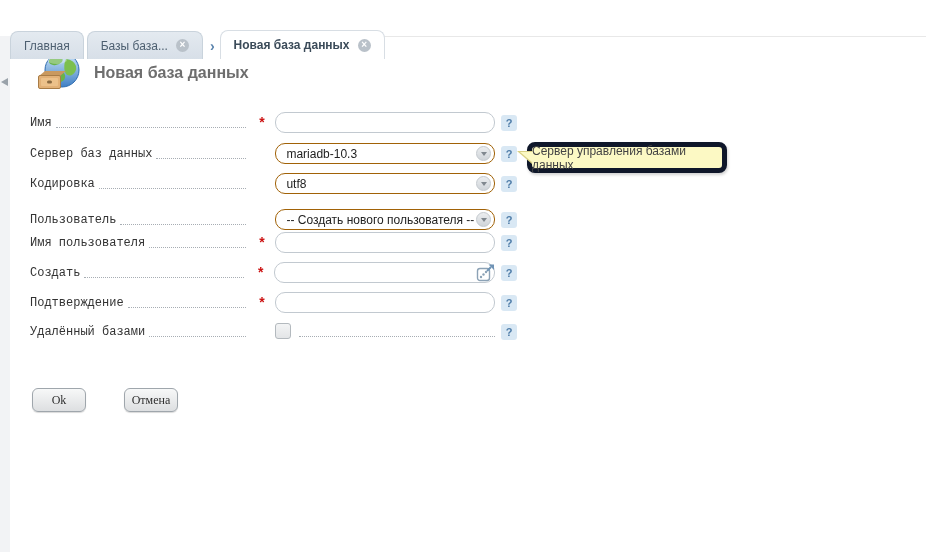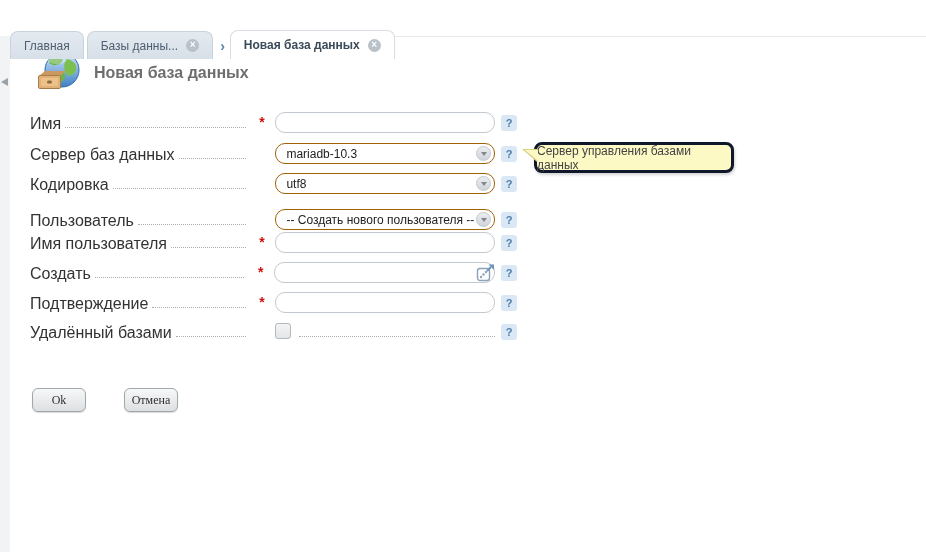--- a/index.html
+++ b/index.html
@@ -23,21 +23,21 @@
   .chev { color:#5b84ad; font-weight:bold; font-size:14px; margin:0 5px 5px 4px; }
   .tabline { position:absolute; top:36px; left:364px; right:0; height:1px; background:#e8e8e8; }
 
   
   .header { position:absolute; top:50px; left:36px; display:flex; align-items:center; }
   .page-title { margin-left:12px; font-size:16px; font-weight:bold; color:#6e6e6e; }
 
   
   .form-row { position:absolute; left:30px; width:487px; height:21px; display:flex; align-items:center; }
   .lbl-wrap { width:220px; display:flex; align-items:flex-end; height:21px; }
-  .lbl { font-size:16px; color:#333; line-height:19px; white-space:nowrap; }
+  .lbl { font-size:12px; color:#333; line-height:19px; white-space:nowrap;font-family:Liberation Mono, monospace; }
   .dots { flex:1; border-bottom:1px dotted #a7adb3; margin:0 3px 5px 4px; }
   .req { width:27px; text-align:center; color:#cc1111; font-weight:bold; font-size:14px; line-height:21px; }
   .inp { width:221px; height:21px; border:1px solid #c2c9d0; border-radius:10px; background:#fff;
     padding:0 9px; font-size:12px; color:#222; outline:none; }
   .pw-wrap { position:relative; width:221px; height:21px; }
   .pw-wrap .inp { width:221px; }
   .dice { position:absolute; right:0px; top:1px; cursor:pointer; }
   .sel { width:221px; height:21px; border:1px solid #a16207; border-radius:10px; background:#fff;
     display:flex; align-items:center; padding:0 3px 0 10px; font-size:12px; color:#222; cursor:default; }
   .sel-val { white-space:nowrap; overflow:hidden; }
@@ -48,22 +48,22 @@
     border-right:3.5px solid transparent; border-top:4.5px solid #80888f; margin-top:1px; }
   .help { width:16px; height:16px; border-radius:3px; background:#d9e8f4; color:#4e7ca8; font-size:11px;
     font-weight:bold; display:flex; align-items:center; justify-content:center; margin-left:6px; cursor:pointer; }
   .ctrl-line { position:relative; width:221px; height:21px; }
   .chk { position:absolute; left:0; top:2px; width:16px; height:16px; border:1px solid #b3b9be; border-radius:3px;
     background:linear-gradient(#f3f4f5,#e3e5e7); cursor:pointer; }
   .dots2 { position:absolute; left:24px; right:0; bottom:5px; border-bottom:1px dotted #a7adb3; }
 
   
   .tooltip { position:absolute; left:527px; top:142px; width:200px; height:31px; background:#fcf9c4;
-    border:3px solid #0f172a; border-radius:8px; box-shadow:1px 2px 3px rgba(0,0,0,0.18);
-    display:flex; align-items:center; justify-content:center; font-size:12px; color:#444; z-index:5;margin-left:7px; }
+    border:5px solid #0f172a; border-radius:8px; box-shadow:1px 2px 3px rgba(0,0,0,0.18);
+    display:flex; align-items:center; justify-content:center; font-size:12px; color:#444; z-index:5; }
   .tooltip::before { content:''; position:absolute; left:-15px; top:4px; width:0; height:0;
     border-right:15px solid #d9d084; border-bottom:13px solid transparent; }
   .tooltip::after { content:''; position:absolute; left:-12px; top:5px; width:0; height:0;
     border-right:13px solid #fcf9c4; border-bottom:11px solid transparent; }
 
   
   .btn { position:absolute; top:388px; width:54px; height:24px; border:1px solid #9fa6ac; border-radius:6px;
     background:linear-gradient(#f7f8f8,#dddfe1); font-size:12px; color:#2e2e2e; font-family:Liberation Serif, serif;
     box-shadow:0 1px 1px rgba(0,0,0,0.15); display:flex; align-items:center; justify-content:center; cursor:pointer; }
   .btn-ok { left:32px; }
@@ -77,21 +77,21 @@
   <div class="gutter">
     <div class="gutter-tri"></div>
   </div>
   <div class="tabline"></div>
 
   <div class="tabbar">
     <div class="tab inactive">
       <span>Главная</span>
     </div>
     <div class="tab inactive">
-      <span>Базы данны...</span>
+      <span>Базы база...</span>
       <span class="tab-close">×</span>
     </div>
     <span class="chev">›</span>
     <div class="tab active">
       <span>Новая база данных</span>
       <span class="tab-close">×</span>
     </div>
   </div>
 
   <div class="header">

